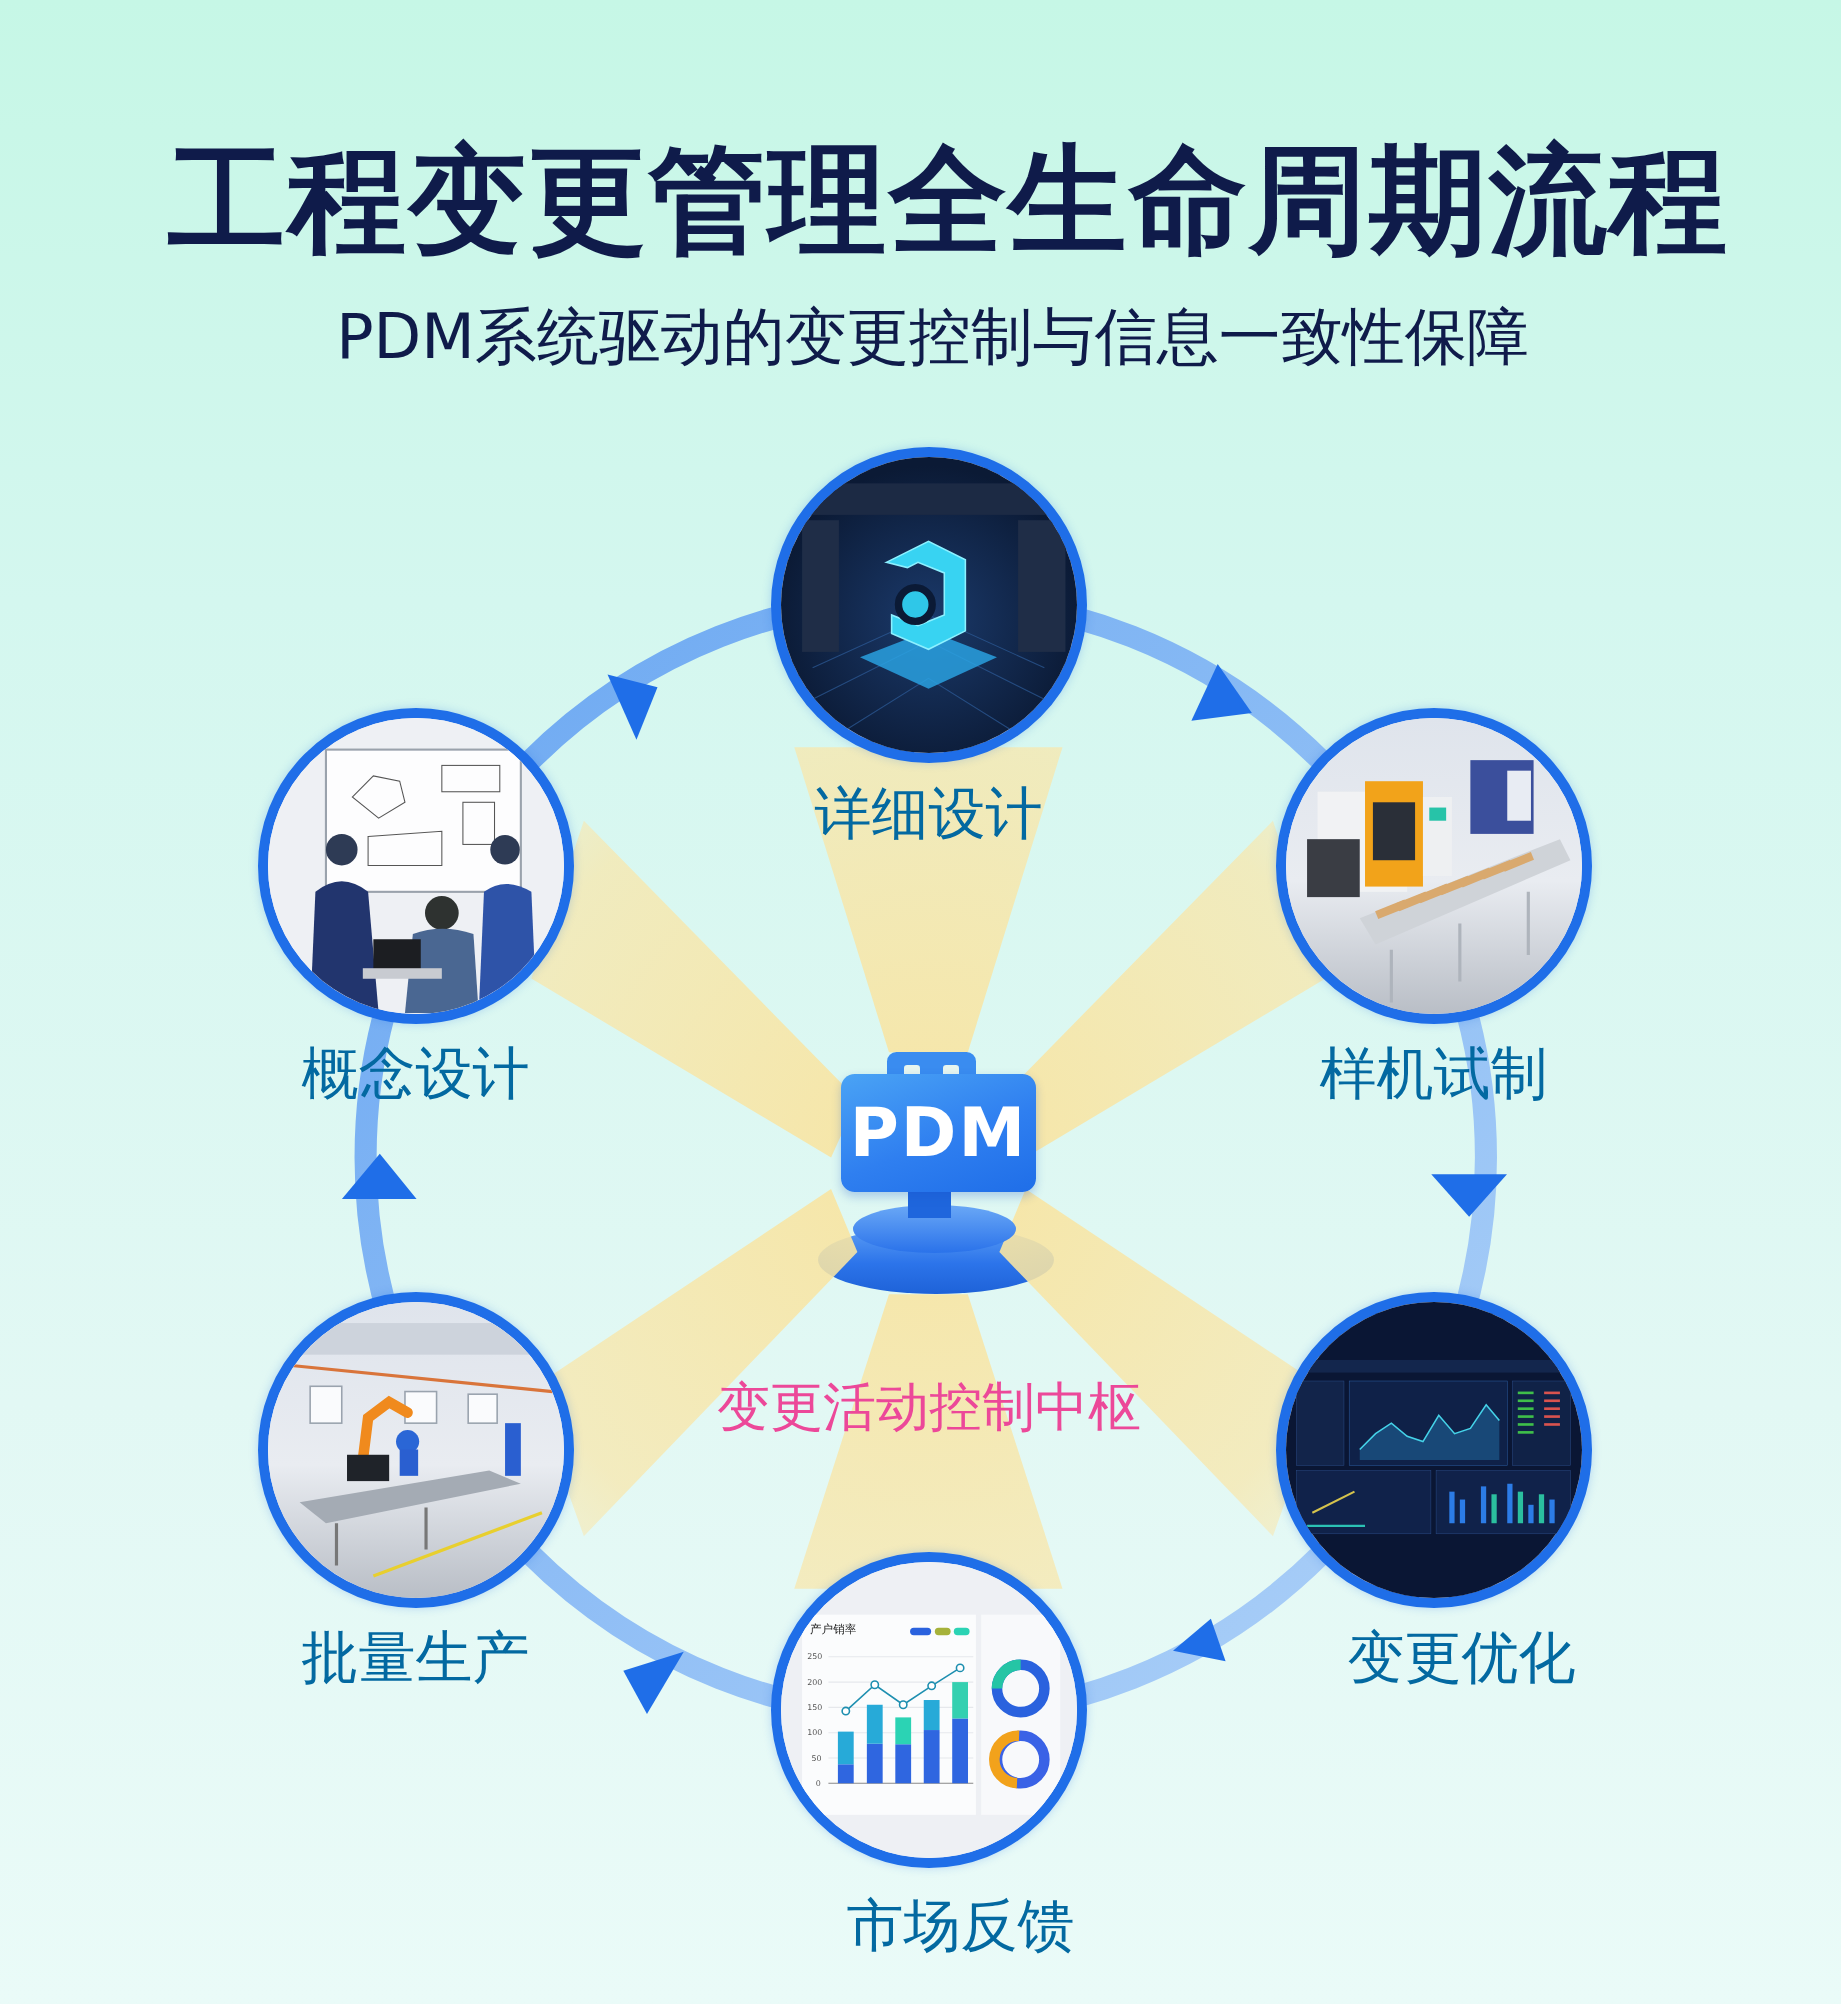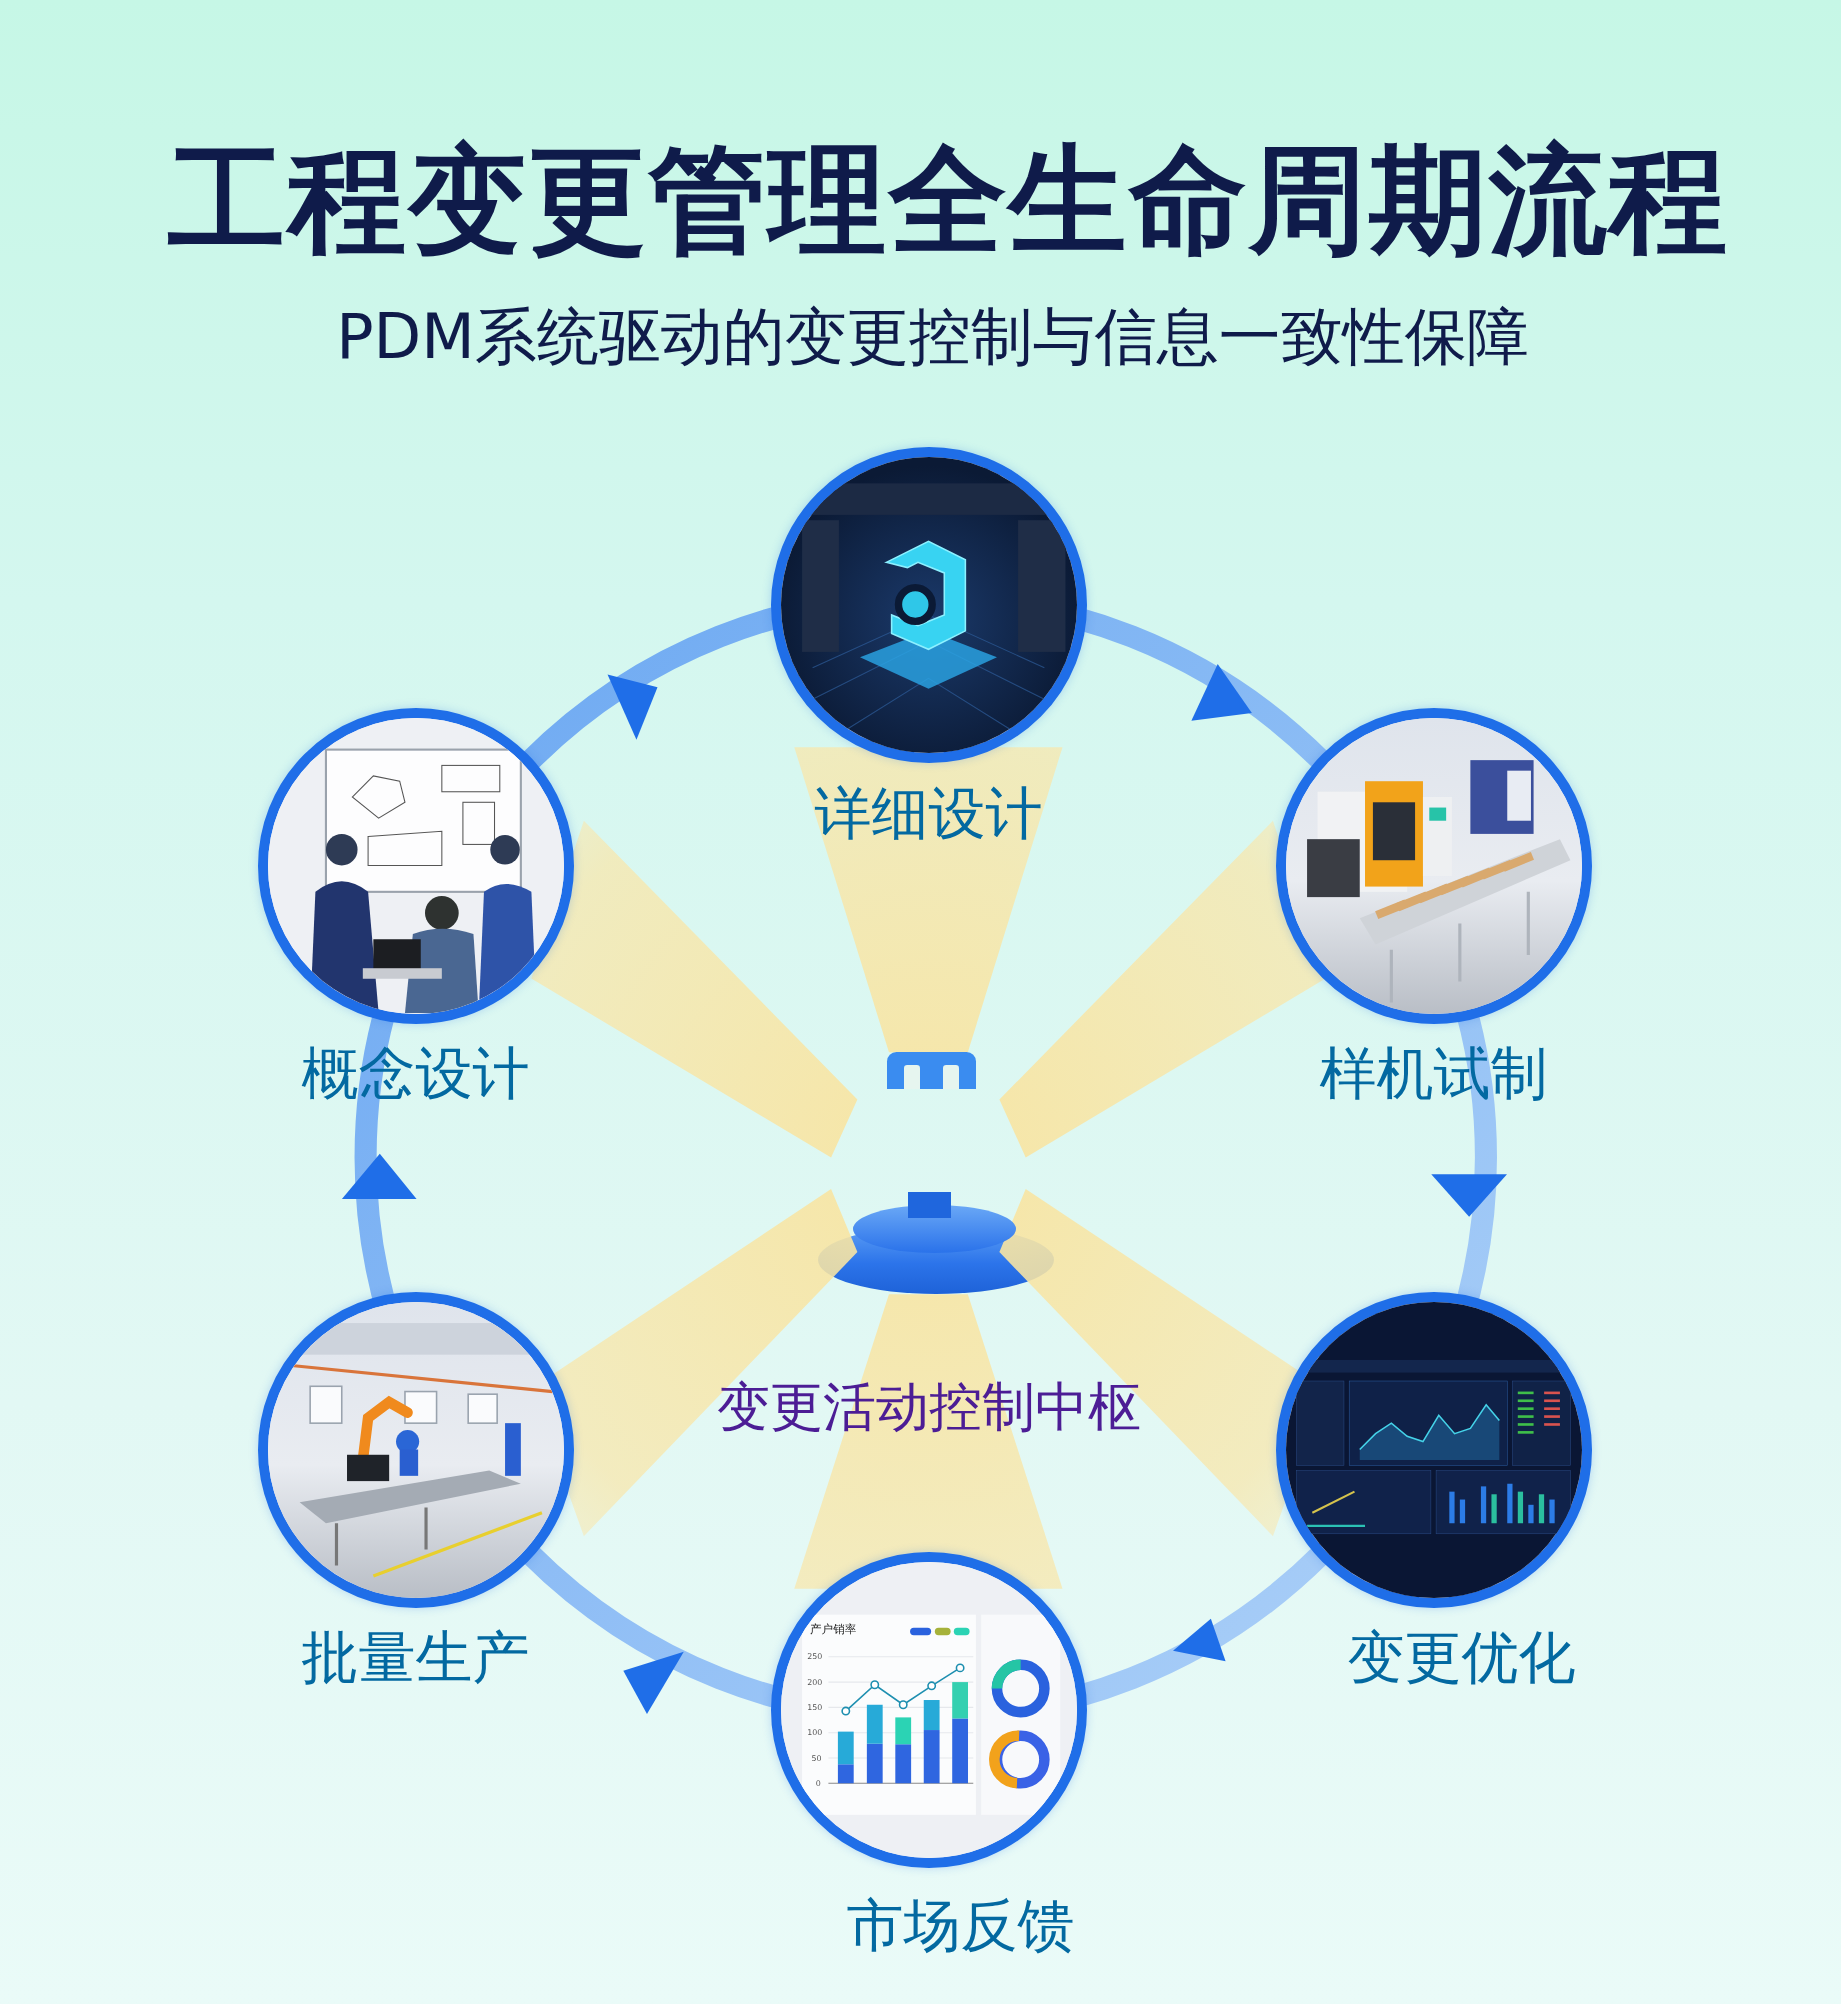--- a/index.html
+++ b/index.html
@@ -5,21 +5,21 @@
   html,body{margin:0;padding:0;}
   body{width:1841px;height:2005px;overflow:hidden;position:relative;
     background:linear-gradient(180deg,#c6f7e6 0%,#d4f7ef 30%,#e2f8f4 70%,#eafbf8 100%);
     font-family:"DejaVu Sans","Liberation Sans",sans-serif;color:#0f1b4a;}
   .abs{position:absolute;}
   #title{left:0;width:1841px;top:132px;text-align:center;font-size:118px;font-weight:bold;letter-spacing:2.1px;line-height:137px;color:#0f1b4a;padding-left:28px;}
   #subtitle{left:0;width:1841px;top:300px;text-align:center;font-size:62px;line-height:74px;color:#0f1b4a;padding-left:12px;}
   svg.stage{position:absolute;left:0;top:0;width:1841px;height:2005px;}
   .node{position:absolute;width:316px;height:316px;border-radius:50%;border:10.5px solid #1f6ee8;box-sizing:border-box;overflow:hidden;background:#f0f2f6;box-shadow:0 0 9.5px rgba(31,110,232,0.25);}
   .node-label{position:absolute;width:421px;text-align:center;font-size:57px;line-height:68px;color:#0369a1;}
-  .center-label{position:absolute;left:666px;width:526px;top:1373px;text-align:center;font-size:53px;line-height:68px;color:#4c1d95;}
+  .center-label{position:absolute;left:666px;width:526px;top:1373px;text-align:center;font-size:53px;line-height:68px;color:#ec4899;}
   .pdm-wrap{position:absolute;left:800px;top:1047px;width:263px;height:263px;}
   .pdm-handle{position:absolute;left:87px;top:5.3px;width:89px;height:37px;border-radius:9.5px 9.5px 0 0;background:#3a8cf0;}
   .pdm-handle::before,.pdm-handle::after{content:"";position:absolute;top:12.6px;width:16px;height:24px;background:#e6f5ef;border-radius:3.2px 3.2px 0 0;}
   .pdm-handle::before{left:17px}.pdm-handle::after{right:17px}
   .pdm-box{position:absolute;left:41px;top:27px;width:195px;height:118px;border-radius:13.7px;background:linear-gradient(160deg,#4aa3f5 0%,#2f7ff0 55%,#1f6ee8 100%);box-shadow:0 4.2px 9.5px rgba(20,80,200,0.25);display:flex;align-items:center;justify-content:center;}
   .pdm-text{color:#fff;font-weight:bold;font-size:67px;font-family:"DejaVu Sans",sans-serif;letter-spacing:2.1px;}
   .pdm-neck{position:absolute;left:108px;top:145px;width:43px;height:26px;background:#1f66dd;}
   .pdm-base1{position:absolute;left:53px;top:158px;width:163px;height:48px;border-radius:50%;background:linear-gradient(180deg,#6aa8f6,#2a72ea);}
   .pdm-base2{position:absolute;left:18.4px;top:179px;width:236px;height:68px;border-radius:50%;background:linear-gradient(180deg,#5d9ff5 0%,#2c74ea 55%,#1e62d8 100%);z-index:-1;}
   
@@ -266,15 +266,18 @@
     </svg>
   </div>
 </div>
 <div class="node-label" style="left:205px;top:1039px;">概念设计</div>
 
 <div class="pdm-wrap">
   <div class="pdm-base2"></div>
   <div class="pdm-base1"></div>
   <div class="pdm-neck"></div>
   <div class="pdm-handle"></div>
+  <div class="pdm-box">
+    <span class="pdm-text">PDM</span>
+  </div>
 </div>
 <div class="center-label">变更活动控制中枢</div>
 
 
 </body></html>

